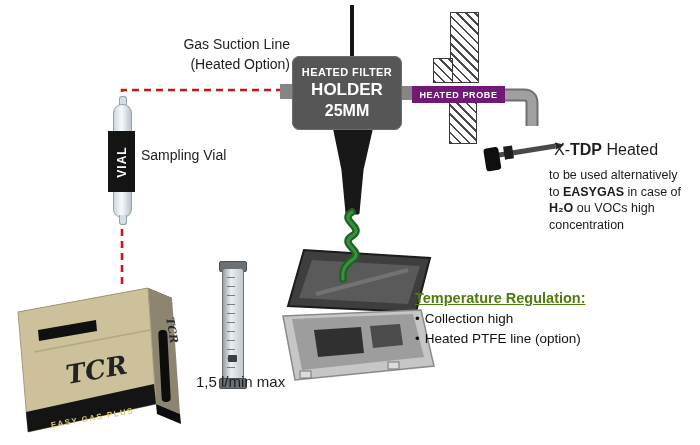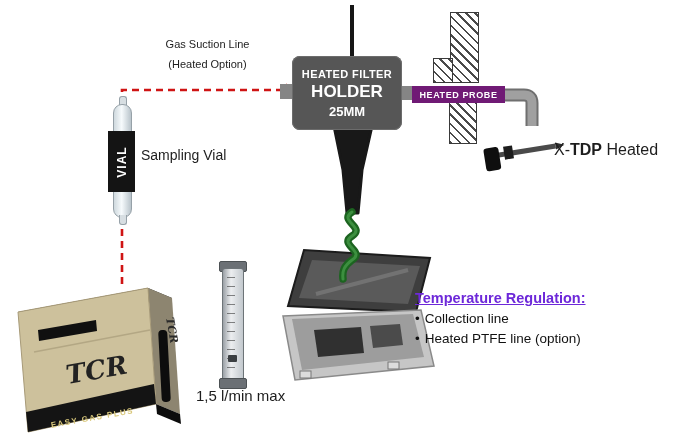--- a/index.html
+++ b/index.html
@@ -9,28 +9,28 @@
   .wall { position:absolute; z-index:1; border:1.5px solid #3a3a3a;
           background:repeating-linear-gradient(45deg,#4a4a4a 0 1.8px,#ffffff 1.8px 6.5px); }
   #wall-top        { left:450px; top:12px;  width:27px; height:69px; }
   #wall-top-stub   { left:433px; top:58px;  width:18px; height:23px; }
   #wall-bottom     { left:449px; top:102px; width:26px; height:40px; }
 
   .overlay-svg { position:absolute; left:0; top:0; width:700px; height:445px; z-index:2; }
 
   .txt { position:absolute; z-index:3; color:#1d1d1d; }
 
-  .label-gas { left:125px; top:34px; width:165px; text-align:center; font-size:11px; line-height:20px; }
+  .label-gas { left:125px; top:34px; width:165px; text-align:right; font-size:14px; line-height:20px; }
 
   .filter-box { position:absolute; left:292px; top:56px; width:110px; height:74px; background:#565656;
                 border-radius:8px; color:#fff; display:flex; flex-direction:column; align-items:center;
                 justify-content:center; z-index:3; text-align:center; box-shadow:inset 0 0 0 1px #6c6c6c; }
   .fb1 { font-size:11px; font-weight:bold; letter-spacing:.4px; }
   .fb2 { font-size:17px; font-weight:bold; margin-top:2px; }
-  .fb3 { font-size:13px; font-weight:bold; margin-top:2px; }
+  .fb3 { font-size:16px; font-weight:bold; margin-top:2px; }
   .tab { position:absolute; background:#858585; z-index:3; }
   #tab-left  { left:280px; top:84px; width:13px; height:15px; }
   #tab-right { left:401px; top:86px; width:12px; height:14px; }
 
   .probe-bar { position:absolute; left:412px; top:86px; width:93px; height:17px; background:#701a75;
                color:#fff; font-weight:bold; font-size:9px; letter-spacing:.6px; display:flex;
                align-items:center; justify-content:center; z-index:3; }
 
   .vial-body { position:absolute; left:113px; top:104px; width:17px; height:112px; z-index:3;
                background:linear-gradient(to right,#cfd9de,#f6fafc 45%,#b9c4cb); border:1px solid #96a1a8;
@@ -41,35 +41,35 @@
   .vial-label { position:absolute; left:108px; top:131px; width:27px; height:61px; background:#141414;
                 z-index:4; display:flex; align-items:center; justify-content:center; }
   .vial-label span { transform:rotate(-90deg); color:#fff; font-size:12px; font-weight:bold; letter-spacing:1px; }
 
   .sampling-label { left:141px; top:147px; font-size:14px; }
 
   .xtdp-title { left:554px; top:141px; font-size:16px; }
   .xtdp-note  { left:549px; top:167px; width:142px; font-size:12.5px; line-height:16.5px; color:#1a1a1a; }
 
   .temp-block { left:415px; top:290px; width:250px; }
-  .temp-title { font-size:14.5px; font-weight:bold; text-decoration:underline; color:#6d28d9; }
+  .temp-title { font-size:14.5px; font-weight:bold; text-decoration:underline; color:#4d7c0f; }
   .temp-item  { font-size:13.5px; margin-top:5px; color:#111; }
   .temp-item .bullet { margin-right:5px; }
 
   .flow-tube { position:absolute; left:222px; top:268px; width:20px; height:112px; z-index:3;
                background:linear-gradient(to right,#9aa0a6,#eceef0 40%,#c3c9ce); border:1px solid #6d7478;
                border-radius:3px; }
   .flow-ticks { position:absolute; left:4px; top:8px; width:8px; height:94px;
                 background:repeating-linear-gradient(to bottom, rgba(40,40,40,.55) 0 1px, transparent 1px 9px); }
   .flow-float { position:absolute; left:5px; top:86px; width:9px; height:7px; background:#3b3f42; border-radius:1px; }
   .flow-cap { position:absolute; left:219px; width:26px; height:9px; background:#6b7075; border:1px solid #4c5154;
               border-radius:2px; z-index:3; }
   #flow-cap-top { top:261px; } #flow-cap-bottom { top:378px; }
 
-  .flow-caption { left:196px; top:387px; font-size:15px; }
+  .flow-caption { left:196px; top:373px; font-size:15px; }
 </style>
 </head>
 <body>
 
 <div class="canvas">
 
   <div class="wall" id="wall-top"></div>
   <div class="wall" id="wall-top-stub"></div>
   <div class="wall" id="wall-bottom"></div>
 
@@ -147,25 +147,31 @@
     <div class="fb1">HEATED FILTER</div>
     <div class="fb2">HOLDER</div>
     <div class="fb3">25MM</div>
   </div>
 
   <div class="probe-bar">HEATED PROBE</div>
 
   <div class="txt xtdp-title">
     <span>X-</span><b>TDP</b><span> Heated</span>
   </div>
+  <div class="txt xtdp-note">
+    <div>to be used alternatively</div>
+    <div><span>to </span><b>EASYGAS</b><span> in case of</span></div>
+    <div><b>H₂O</b><span> ou VOCs high</span></div>
+    <div>concentration</div>
+  </div>
 
   <div class="txt temp-block">
     <div class="temp-title">Temperature Regulation:</div>
     <div class="temp-item">
-      <span class="bullet">•</span><span>Collection line</span>
+      <span class="bullet">•</span><span>Collection high</span>
     </div>
     <div class="temp-item">
       <span class="bullet">•</span><span>Heated PTFE line (option)</span>
     </div>
   </div>
 
   <div class="flow-cap" id="flow-cap-top"></div>
   <div class="flow-tube">
     <div class="flow-ticks"></div>
     <div class="flow-float"></div>

